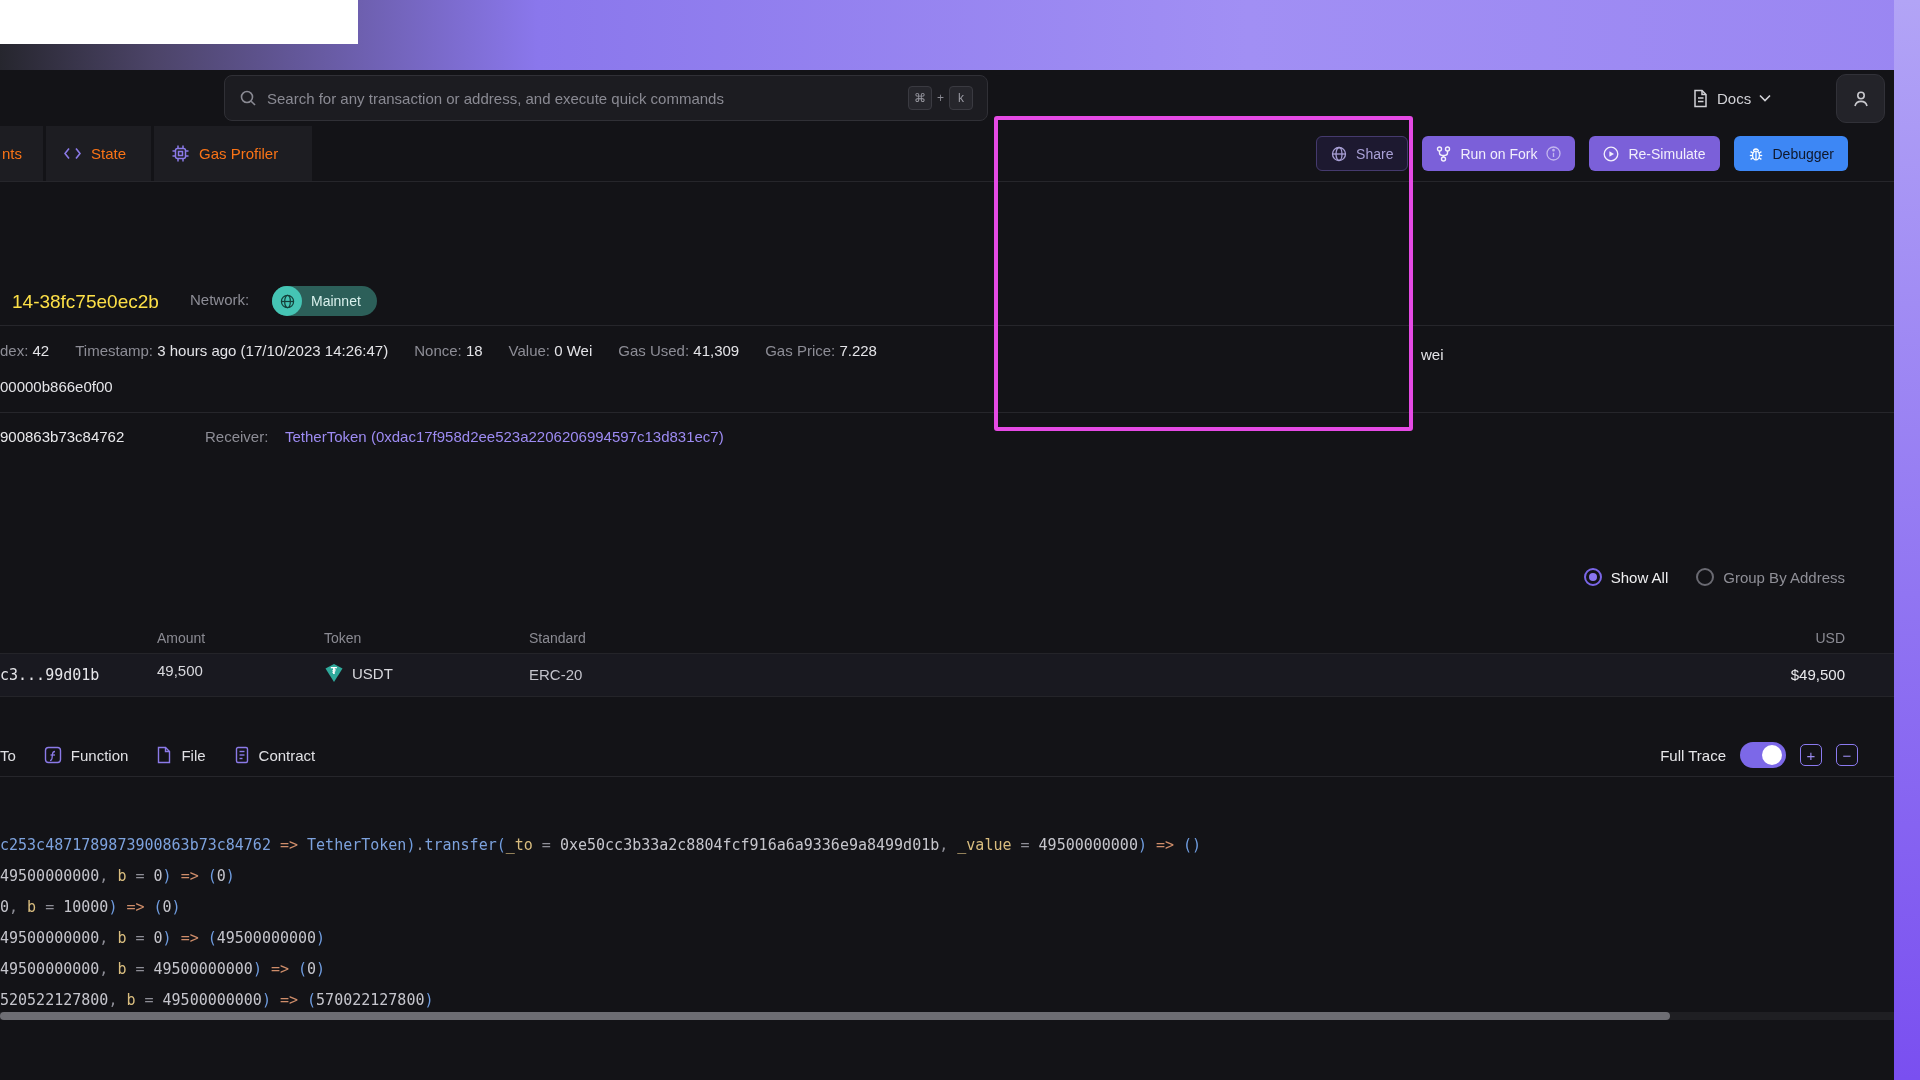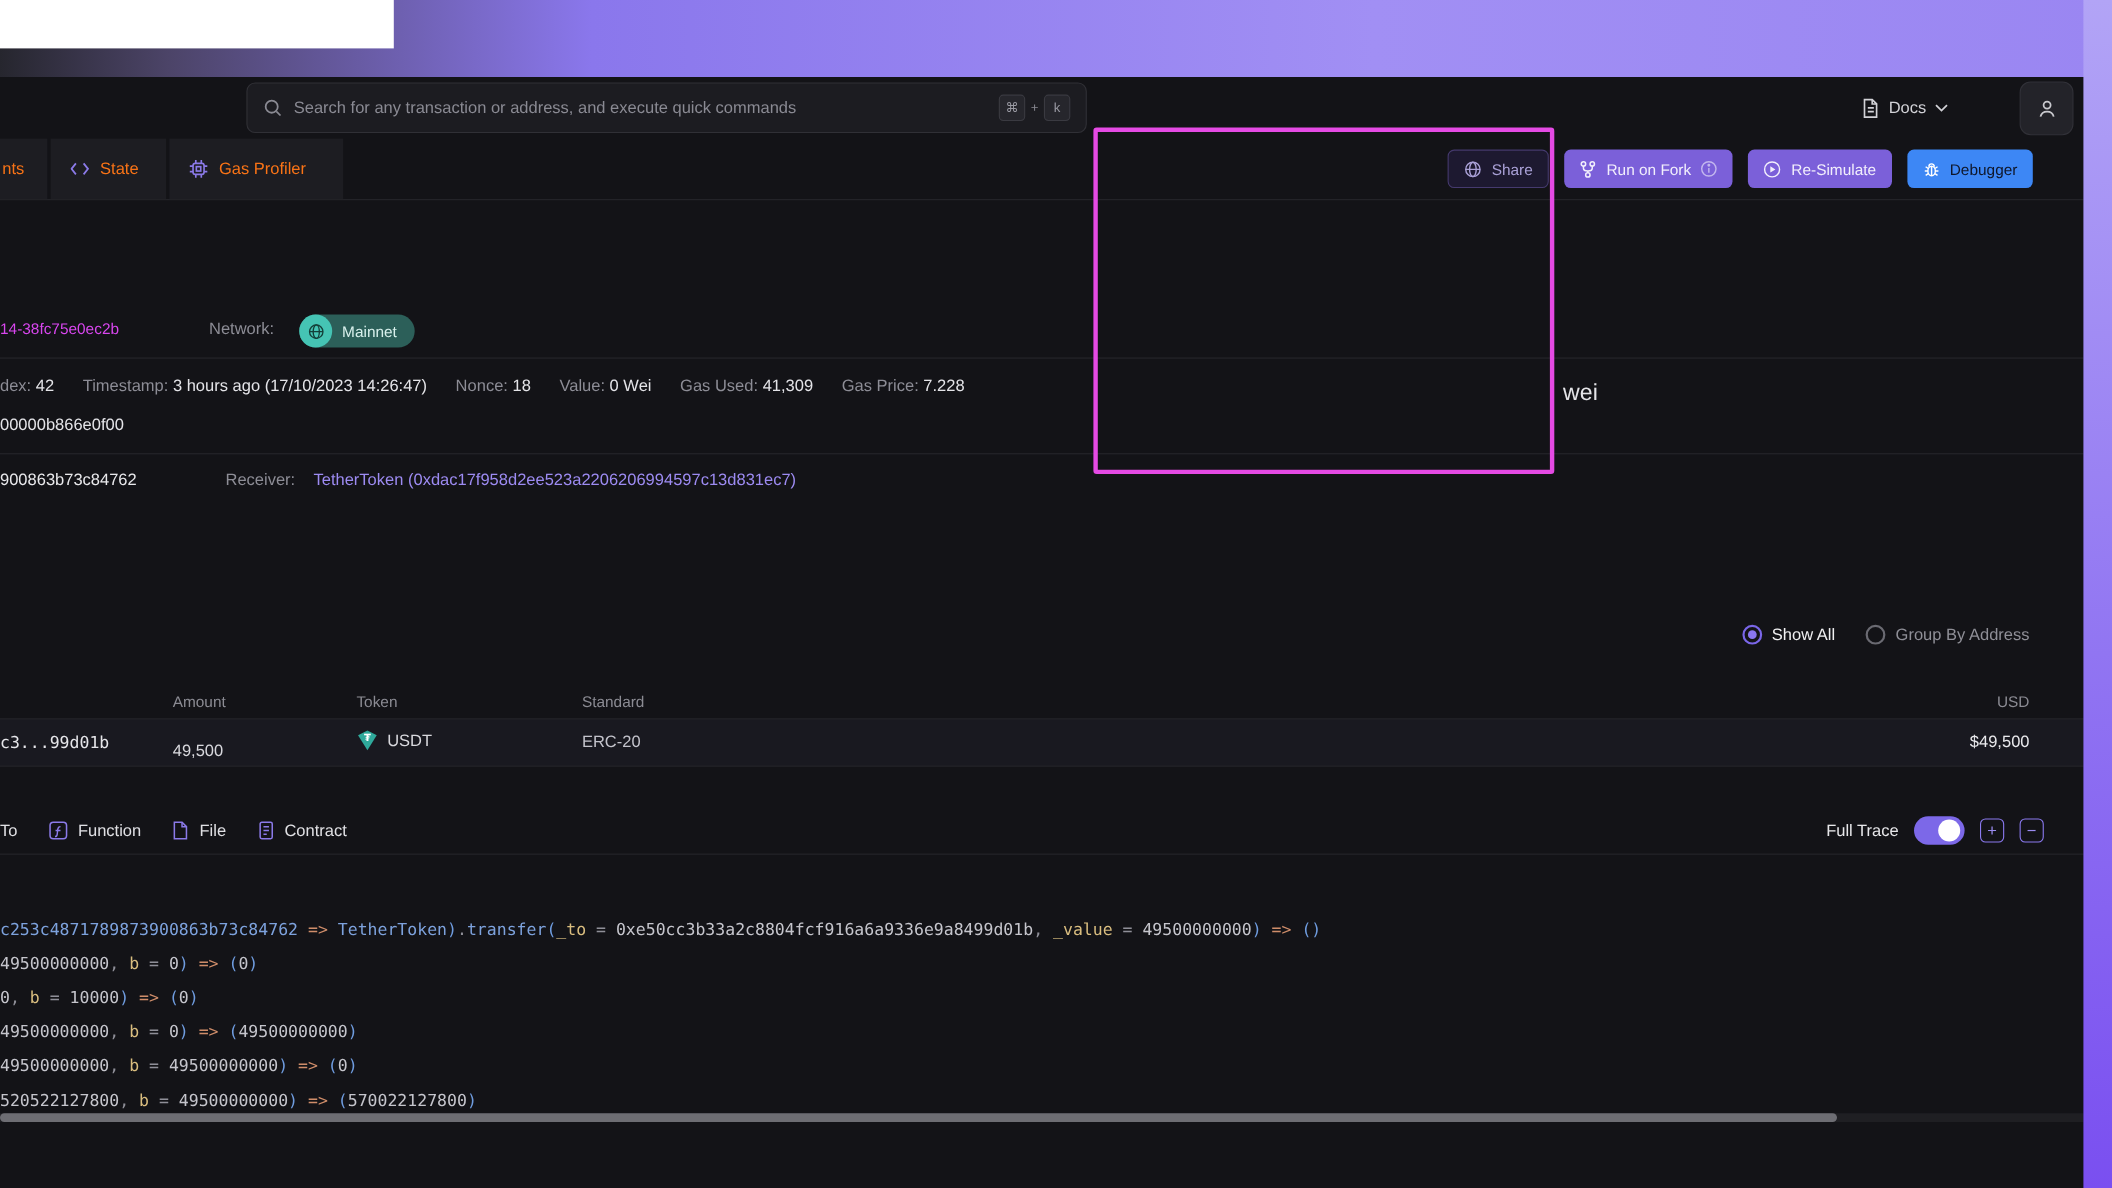--- a/index.html
+++ b/index.html
@@ -53,47 +53,47 @@
   .modal-row{position:absolute;left:32px;right:32px;top:96px;height:40px;display:flex;align-items:center;justify-content:space-between;}
   .modal-row .lbl{font-size:16px;color:#d6d6db;}
   .toggle{position:relative;width:50px;height:28px;border-radius:14px;background:#6a58d8;
     border:1px solid #8a7ae8;cursor:pointer;box-sizing:border-box;}
   .toggle .knob{position:absolute;top:2px;right:3px;width:22px;height:22px;border-radius:50%;background:#ffffff;}
   .copy-btn{position:absolute;left:32px;top:151px;width:342px;height:44px;background:transparent;
     border:1px solid #55459f;border-radius:8px;color:#9c8bf0;font-size:16px;display:flex;
     align-items:center;justify-content:center;gap:10px;cursor:pointer;box-sizing:border-box;}
   
   .ov-row1{position:absolute;left:0;top:218px;height:30px;width:1894px;}
-  .tx-id{position:absolute;left:0;top:3px;font-size:14px;color:#d946ef;}
+  .tx-id{position:absolute;left:12px;top:3px;font-size:19px;color:#fde047;}
   .net-label{position:absolute;left:190px;top:3px;font-size:15px;color:#8d8d96;}
   .badge{position:absolute;left:272px;top:-2px;height:30px;border-radius:15px;background:#2c5f59;
     display:inline-flex;align-items:center;padding-right:16px;color:#d8f0ec;font-size:14px;}
   .badge .bico{width:30px;height:30px;border-radius:50%;background:#45c4b4;display:flex;
     align-items:center;justify-content:center;color:#143f39;margin-right:9px;}
   .ov-row2{position:absolute;left:0;top:272px;display:flex;gap:26px;font-size:15px;white-space:nowrap;}
   .f .lab{color:#8d8d96;} .f .val{color:#e4e4e8;}
-  .wei-frag{position:absolute;left:1421px;top:276px;font-size:21px;color:#e4e4e8;}
+  .wei-frag{position:absolute;left:1421px;top:276px;font-size:15px;color:#e4e4e8;}
   .ov-row3{position:absolute;left:0;top:308px;font-size:15px;color:#e4e4e8;}
   .ov-row4{position:absolute;left:0;top:358px;height:24px;width:1894px;font-size:15px;}
   .sender{position:absolute;left:0;color:#e9e9ec;}
   .recv-label{position:absolute;left:205px;color:#8d8d96;}
   .recv-link{position:absolute;left:285px;color:#9d8bf2;cursor:pointer;}
   
   .radios{position:absolute;top:498px;right:49px;display:flex;gap:28px;align-items:center;font-size:15px;}
   .radio{display:flex;align-items:center;gap:9px;cursor:pointer;}
   .rdot{width:18px;height:18px;border-radius:50%;box-sizing:border-box;position:relative;}
   .rdot.on{border:2px solid #7a66e8;}
   .rdot.on::after{content:"";position:absolute;left:3px;top:3px;width:8px;height:8px;border-radius:50%;background:#8a76f0;}
   .rdot.off{border:2px solid #6a6a72;}
   .radio .on-lab{color:#f0f0f2;} .radio .off-lab{color:#8f8f97;}
   .thead{position:absolute;top:560px;left:0;width:1894px;height:22px;font-size:14px;color:#8b8b93;}
   .trow{position:absolute;top:583px;left:0;width:1894px;height:44px;background:#191920;
     border-top:1px solid #242429;border-bottom:1px solid #242429;font-size:15px;color:#d8d8dd;box-sizing:border-box;text-decoration:underline;}
   .c-acct{position:absolute;left:0;top:12px;font-family:"DejaVu Sans Mono",monospace;color:#e6e6ea;}
-  .c-amount{position:absolute;left:157px;top:20px;} .h-amount{position:absolute;left:157px;}
+  .c-amount{position:absolute;left:157px;top:8px;} .h-amount{position:absolute;left:157px;}
   .c-token{position:absolute;left:324px;top:9px;display:flex;align-items:center;gap:8px;} .h-token{position:absolute;left:324px;}
   .c-standard{position:absolute;left:529px;top:12px;color:#c3c3cb;} .h-standard{position:absolute;left:529px;}
   .c-usd{position:absolute;right:49px;top:12px;color:#e9e9ec;} .h-usd{position:absolute;right:49px;}
   
   .trace-bar{position:absolute;left:0;top:668px;width:1894px;height:34px;}
   .trace-left{position:absolute;left:0;top:0;display:flex;align-items:center;gap:28px;height:34px;font-size:15px;}
   .tool{display:flex;align-items:center;gap:9px;color:#e0e0e4;cursor:pointer;}
   .tool .ticon{color:#8b7ae8;display:flex;}
   .trace-right{position:absolute;right:36px;top:0;display:flex;align-items:center;gap:14px;height:34px;font-size:15px;color:#e7e7ea;}
   .toggle-sm{position:relative;width:46px;height:26px;border-radius:13px;background:#7c68e8;cursor:pointer;}

